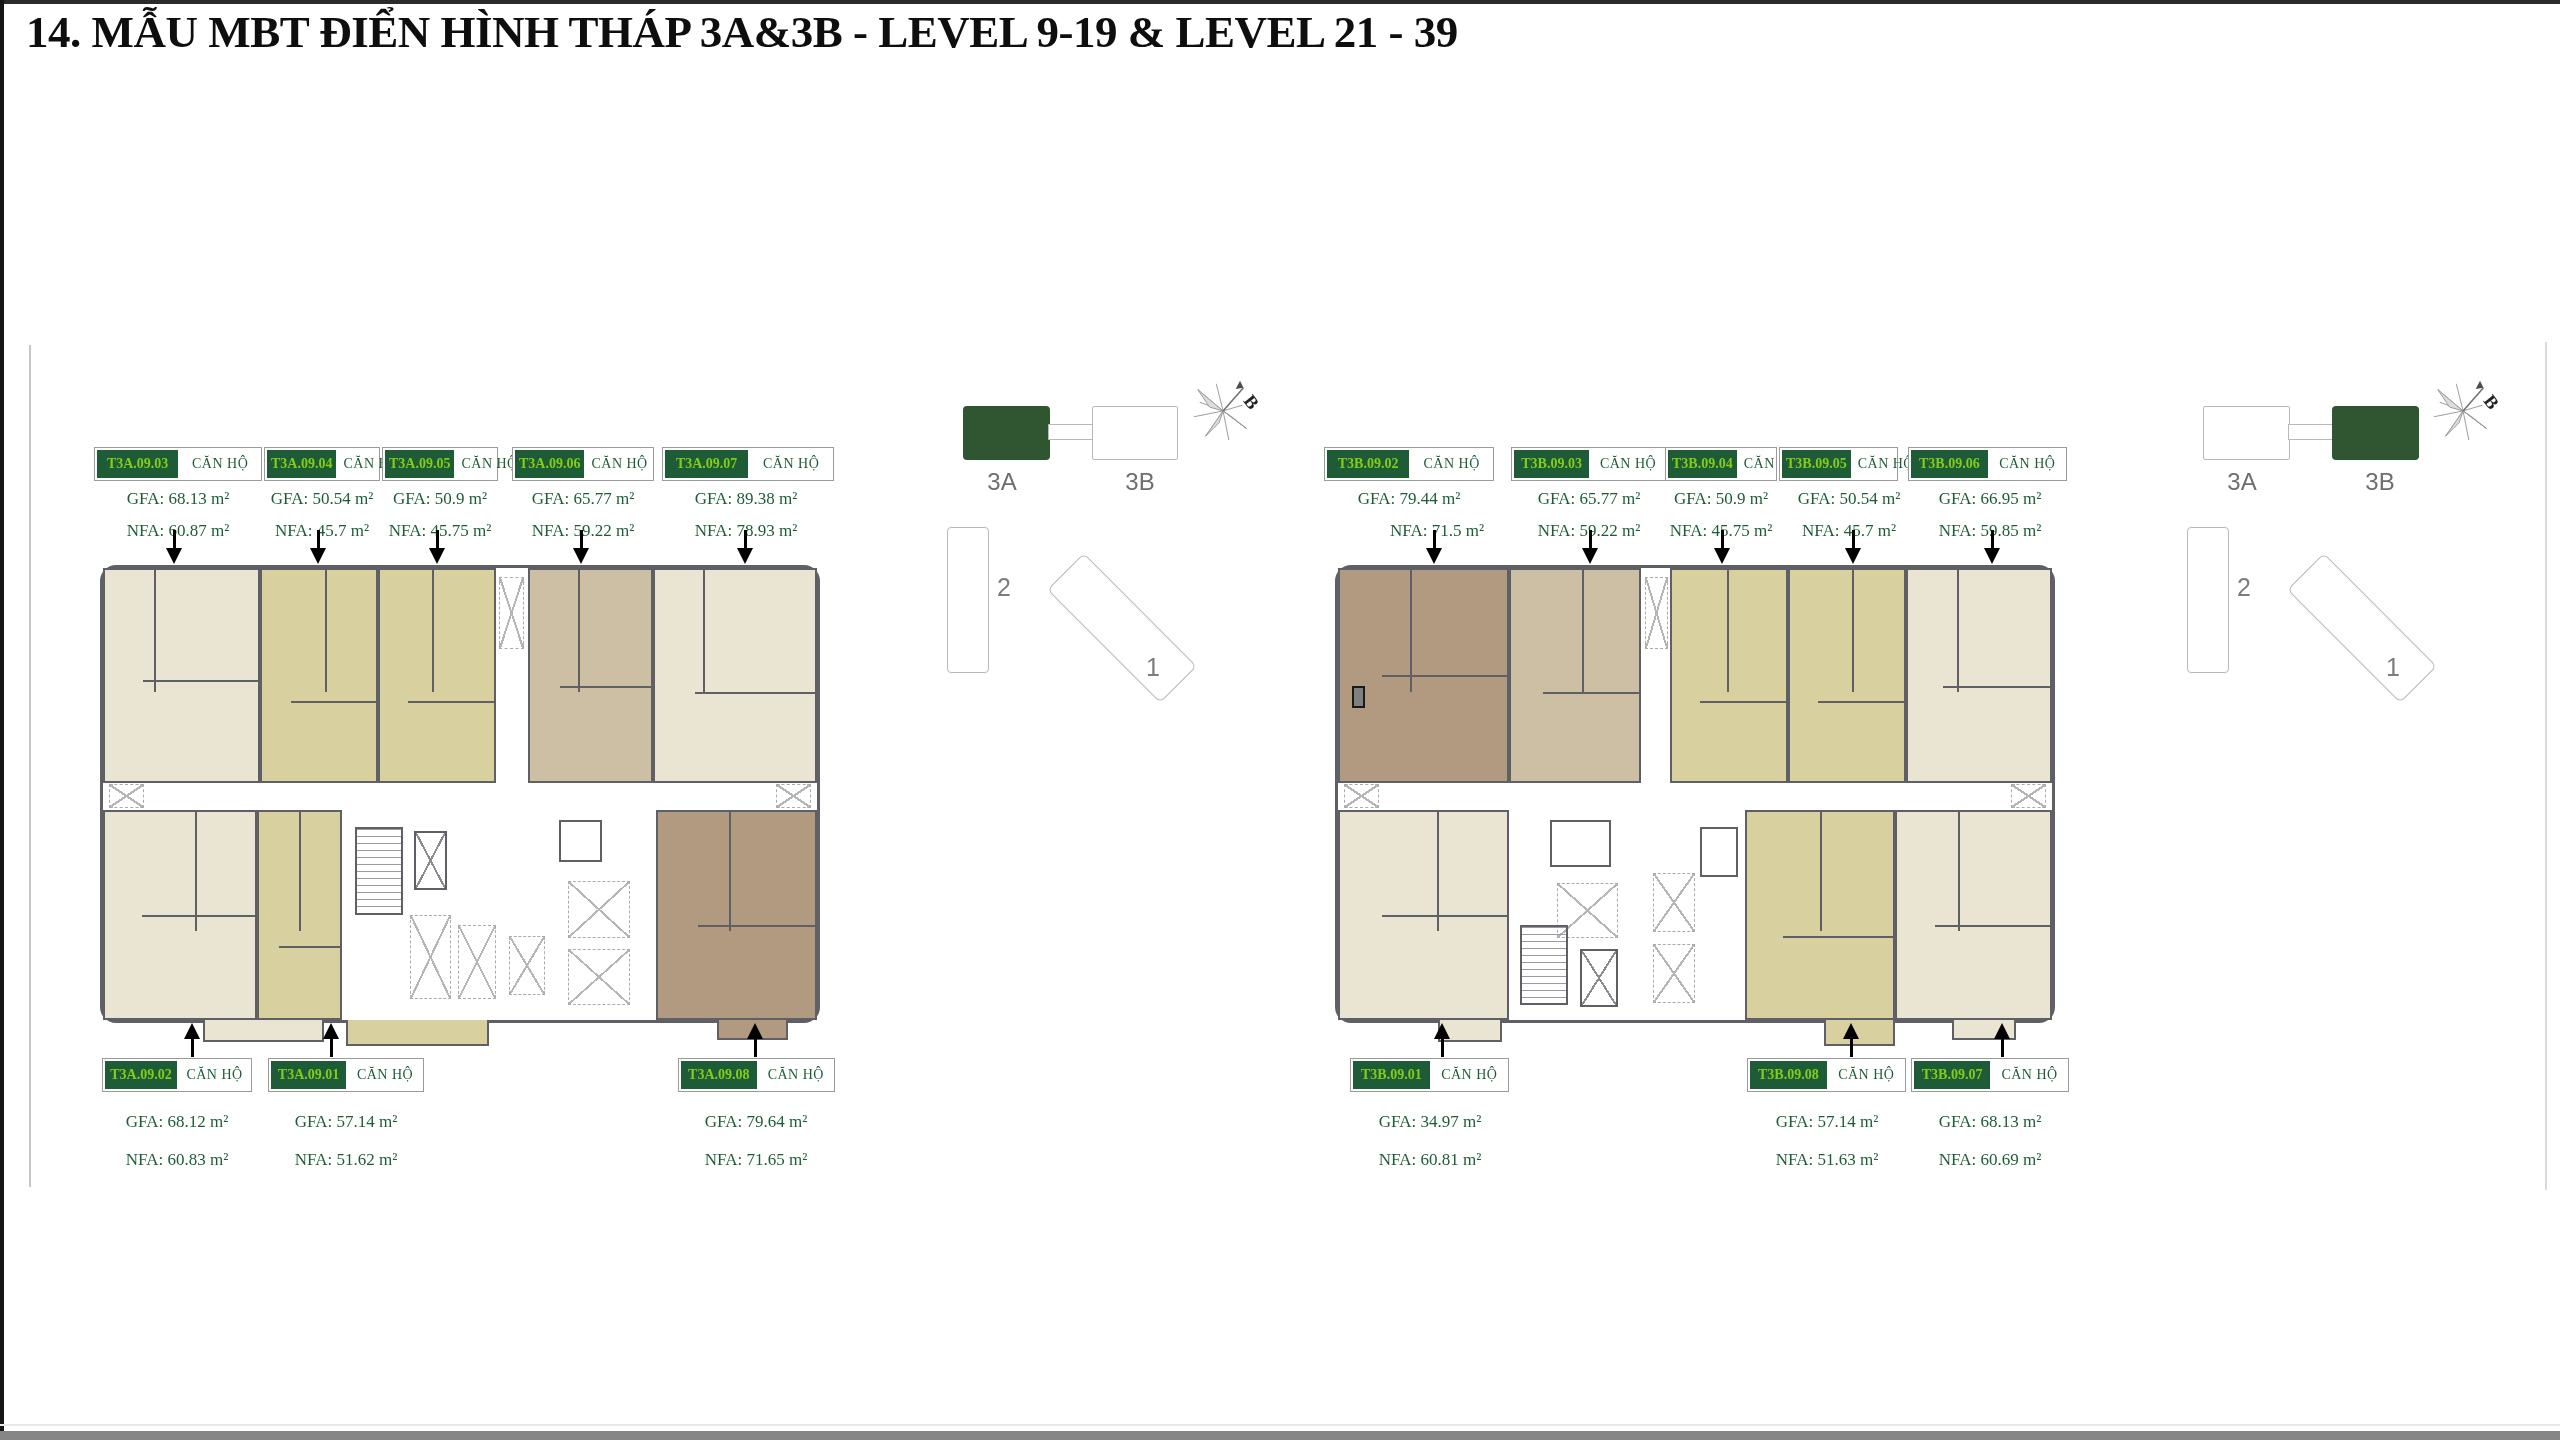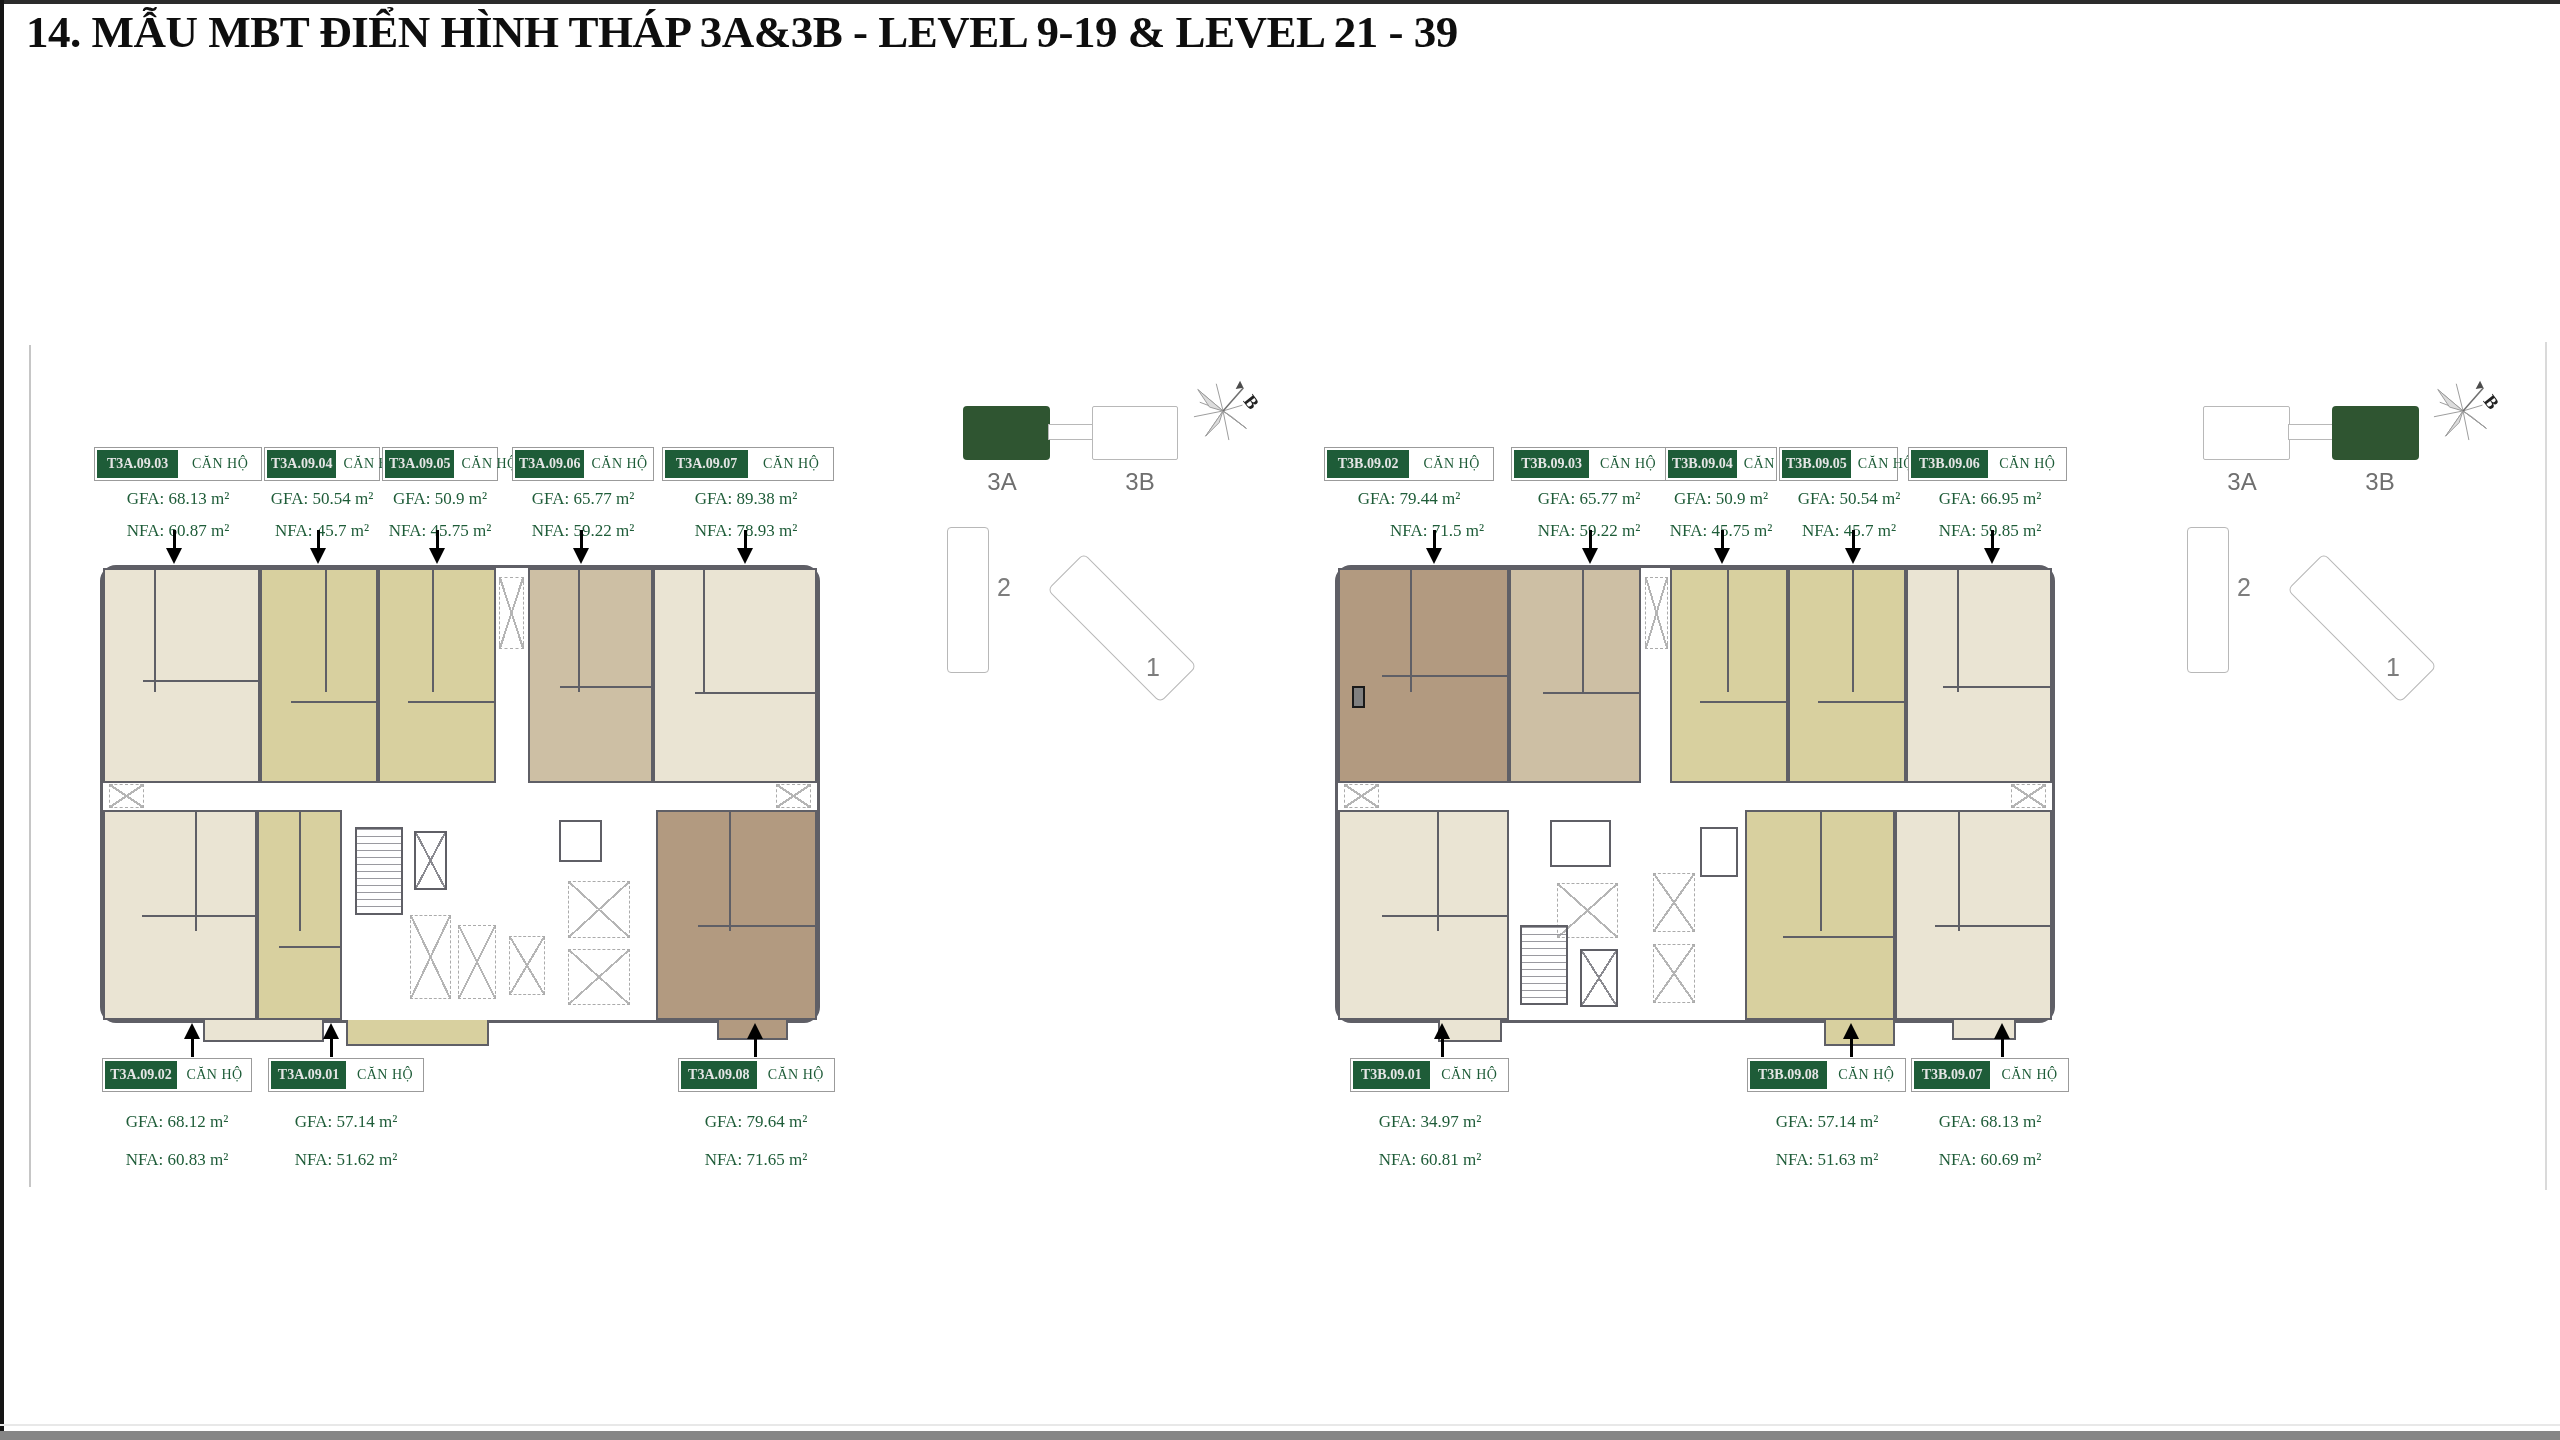--- a/index.html
+++ b/index.html
@@ -20,21 +20,21 @@
     position:absolute; left:26px; top:6px; font-size:45px; font-weight:bold;
     color:#0e0e0e; letter-spacing:-0.5px; white-space:nowrap;
   }
 
   
   .chip {
     position:absolute; height:34px; box-sizing:border-box;
     border:1px solid #9b9b9b; background:#fff; display:flex; padding:2px; gap:3px;
   }
   .chip .code {
-    flex:1.05; background:var(--accent-green); color:#e5e5e5; display:flex;
+    flex:1.05; background:var(--accent-green); color:#84cc16; display:flex;
     align-items:center; justify-content:center; font-weight:bold; font-size:14px;
     white-space:nowrap; padding:0 4px;
   }
   .chip .type {
     flex:1; color:var(--accent-green); display:flex; align-items:center;
     justify-content:center; font-size:14px; letter-spacing:.5px; white-space:nowrap; padding:0 4px;
   }
   .area {
     position:absolute; transform:translateX(-50%); color:var(--accent-green);
     font-size:17px; white-space:nowrap;

